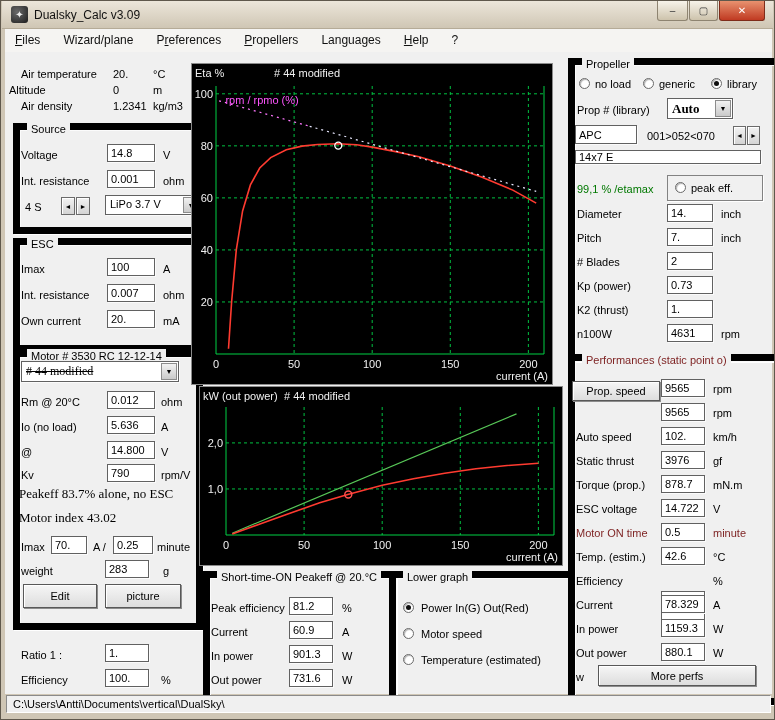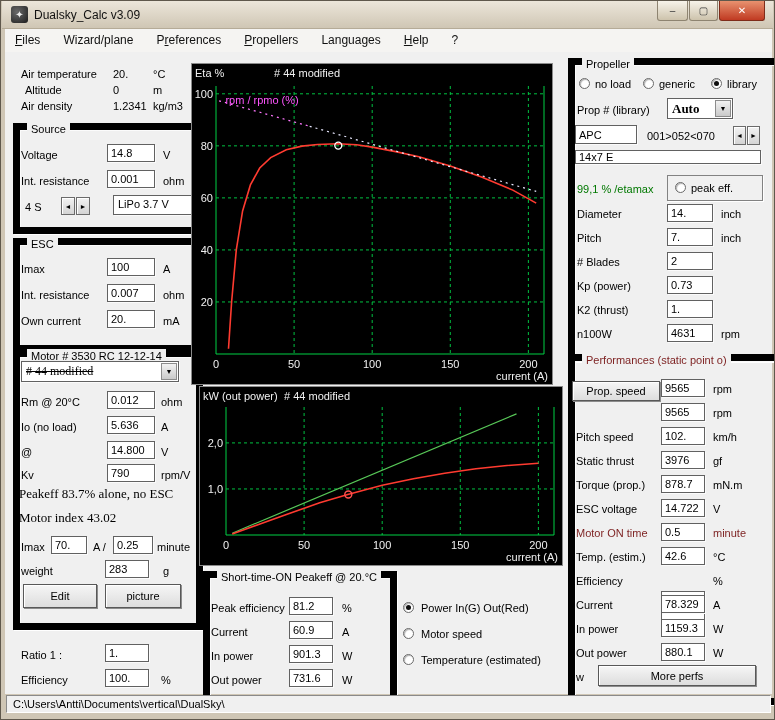--- a/index.html
+++ b/index.html
@@ -70,40 +70,40 @@
     <span class="menuitem"><span>Languages</span><u></u><span></span></span>
     <span class="menuitem"><span></span><u>H</u><span>elp</span></span>
     <span class="menuitem"><span>?</span><u></u><span></span></span>
   </div>
 
   <div class="client"></div>
 
   <div class="lbl" style="left:20px;top:66px">Air temperature</div>
   <div class="lbl" style="left:112px;top:66px">20.</div>
   <div class="lbl" style="left:152px;top:66px">°C</div>
-  <div class="lbl" style="left:24px;top:82px">Altitude</div>
+  <div class="lbl" style="left:8px;top:82px">Altitude</div>
   <div class="lbl" style="left:112px;top:82px">0</div>
   <div class="lbl" style="left:152px;top:82px">m</div>
   <div class="lbl" style="left:20px;top:98px">Air density</div>
   <div class="lbl" style="left:112px;top:98px">1.2341</div>
   <div class="lbl" style="left:152px;top:98px">kg/m3</div>
 
   <div class="grp" style="left:12px;top:122px;width:176px;height:97px">
     <span class="legend">Source</span>
   </div>
   <div class="lbl" style="left:20px;top:147px">Voltage</div>
   <input class="fld" style="left: 106px; top: 143px; width: 48px; height: 18px;" value="14.8">
   <div class="lbl" style="left:162px;top:147px">V</div>
   <div class="lbl" style="left:20px;top:173px">Int. resistance</div>
   <input class="fld" style="left: 106px; top: 169px; width: 48px; height: 18px;" value="0.001">
   <div class="lbl" style="left:162px;top:173px">ohm</div>
   <div class="lbl" style="left:24px;top:199px">4 S</div>
   <div class="spin" style="left:60px;top:196px;width:14px;height:18px">◄</div>
   <div class="spin" style="left:75px;top:196px;width:14px;height:18px">►</div>
-  <div class="dd" style="left:112px;top:194px;width:96px;height:20px">
+  <div class="dd" style="left:104px;top:194px;width:96px;height:20px">
     <span class="txt">LiPo 3.7 V</span>
     <span class="arrow">▼</span>
   </div>
 
   <div class="grp" style="left:12px;top:237px;width:176px;height:100px">
     <span class="legend">ESC</span>
   </div>
   <div class="lbl" style="left:20px;top:261px">Imax</div>
   <input class="fld" style="left: 106px; top: 257px; width: 48px; height: 18px;" value="100">
   <div class="lbl" style="left:162px;top:261px">A</div>
@@ -218,20 +218,23 @@
   <div class="lbl" style="left:210px;top:624px">Current</div>
   <input class="fld" style="left: 288px; top: 620px; width: 44px; height: 18px;" value="60.9">
   <div class="lbl" style="left:341px;top:624px">A</div>
   <div class="lbl" style="left:210px;top:648px">In power</div>
   <input class="fld" style="left: 288px; top: 644px; width: 44px; height: 18px;" value="901.3">
   <div class="lbl" style="left:341px;top:648px">W</div>
   <div class="lbl" style="left:210px;top:672px">Out power</div>
   <input class="fld" style="left: 288px; top: 668px; width: 44px; height: 18px;" value="731.6">
   <div class="lbl" style="left:341px;top:672px">W</div>
 
+  <div class="grp" style="left:388px;top:570px;width:172px;height:118px">
+    <span class="legend">Lower graph</span>
+  </div>
   <div class="radio sel" style="left:402px;top:601px"></div>
   <div class="lbl" style="left:420px;top:600px">Power In(G)  Out(Red)</div>
   <div class="radio" style="left:402px;top:627px"></div>
   <div class="lbl" style="left:420px;top:626px">Motor speed</div>
   <div class="radio" style="left:402px;top:653px"></div>
   <div class="lbl" style="left:420px;top:652px">Temperature (estimated)</div>
 
   <div class="grp" style="left:567px;top:57px;width:200px;height:290px">
     <span class="legend">Propeller</span>
   </div>
@@ -273,21 +276,21 @@
 
   <div class="grp" style="left:567px;top:353px;width:200px;height:337px">
     <span class="legend maroon">Performances (static point o)</span>
   </div>
   <div class="lbl" style="left:575px;top:381px">Motor speed</div>
   <input class="fld" style="left: 660px; top: 378px; width: 44px; height: 18px;" value="9565">
   <div class="lbl" style="left:712px;top:381px">rpm</div>
   <div class="btn" style="left:571px;top:380px;width:88px;height:20px">Prop. speed</div>
   <input class="fld" style="left: 660px; top: 402px; width: 44px; height: 18px;" value="9565">
   <div class="lbl" style="left:712px;top:405px">rpm</div>
-  <div class="lbl" style="left:575px;top:429px">Pitch speed</div>
+  <div class="lbl" style="left:575px;top:429px">Auto speed</div>
   <input class="fld" style="left: 660px; top: 426px; width: 44px; height: 18px;" value="102.">
   <div class="lbl" style="left:712px;top:429px">km/h</div>
   <div class="lbl" style="left:575px;top:453px">Static thrust</div>
   <input class="fld" style="left: 660px; top: 450px; width: 44px; height: 18px;" value="3976">
   <div class="lbl" style="left:712px;top:453px">gf</div>
   <div class="lbl" style="left:575px;top:477px">Torque (prop.)</div>
   <input class="fld" style="left: 660px; top: 474px; width: 44px; height: 18px;" value="878.7">
   <div class="lbl" style="left:712px;top:477px">mN.m</div>
   <div class="lbl" style="left:575px;top:501px">ESC voltage</div>
   <input class="fld" style="left: 660px; top: 498px; width: 44px; height: 18px;" value="14.722">

